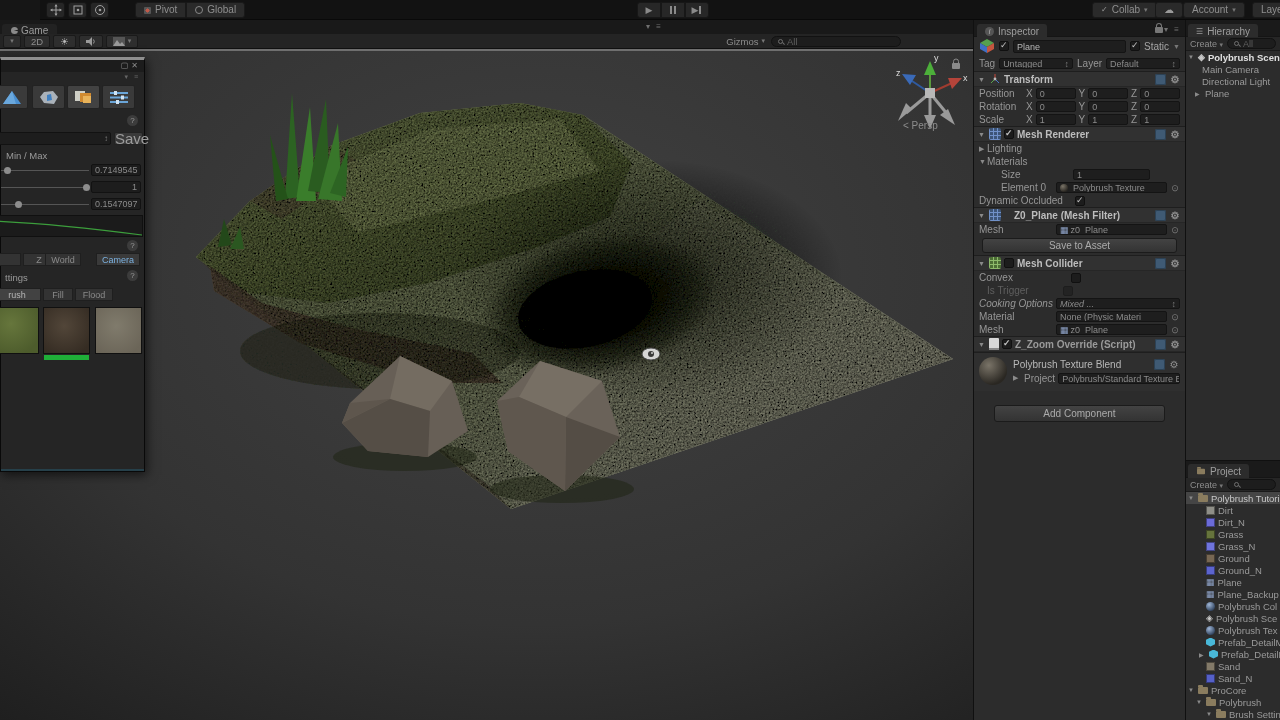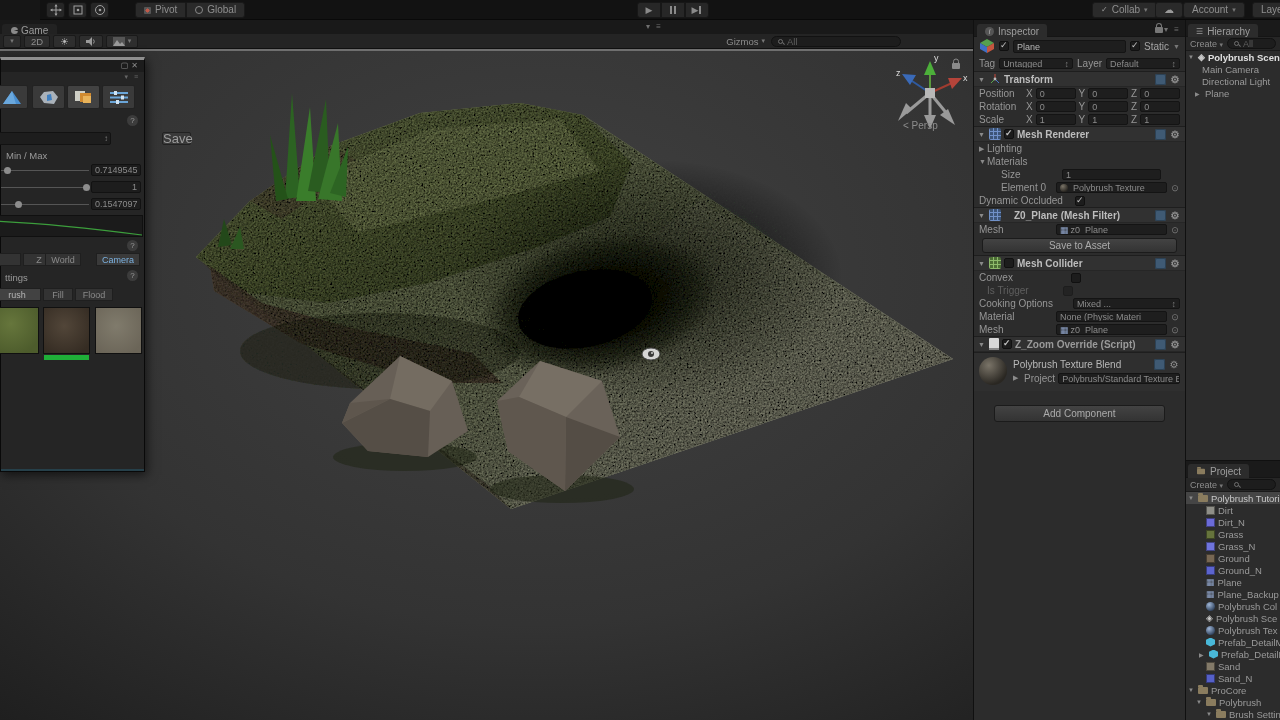--- a/index.html
+++ b/index.html
@@ -35,21 +35,21 @@
   #viewport { position:absolute; left:0; top:29px; width:973px; height:691px; overflow:hidden; border-top:2px solid #6f6f6f; background:#2c2c2c; }
 
   
   #polybrush { position:absolute; left:0; top:57px; width:145px; height:415px; background:#252525; border:1px solid #090909; border-top:3px solid #8f8f8f; box-shadow:2px 3px 10px rgba(0,0,0,.6); }
   #pb-title { position:absolute; left:0; top:0; width:100%; height:12px; background:#1c1c1c; }
   #pb-title .btns { position:absolute; right:3px; top:1px; color:#8a8a8a; font-size:8px; letter-spacing:3px; }
   #pb-menu { position:absolute; right:4px; top:13px; color:#666; font-size:7px; letter-spacing:2px; }
   .pb-tool { position:absolute; top:25px; width:33px; height:24px; background:#3a3a3a; border:1px solid #222; border-radius:2px; display:flex; align-items:center; justify-content:center; }
   .help { position:absolute; width:11px; height:11px; border-radius:50%; background:#3c3c3c; color:#9a9a9a; font-size:8px; text-align:center; line-height:11px; }
   .pb-fld { background:#1d1d1d; border:1px solid #121212; border-radius:2px; color:#8b8b8b; font-size:9px; }
-  .pb-btn { background:#3a3a3a; border:1px solid #222; border-radius:2px; color:#9c9c9c; font-size:13px; text-align:center;margin-left:48px; }
+  .pb-btn { background:#3a3a3a; border:1px solid #222; border-radius:2px; color:#9c9c9c; font-size:15px; text-align:center; }
   .slider-track { position:absolute; height:1px; background:#555; }
   .slider-knob { position:absolute; width:7px; height:7px; border-radius:50%; background:#8d8d8d; top:-3px; }
   .pb-val { position:absolute; width:50px; height:12px; text-align:right; padding:0 3px; line-height:11px; }
   .seg { position:absolute; height:13px; background:#333; border:1px solid #1f1f1f; color:#8a8a8a; font-size:9px; text-align:center; line-height:12px; }
   .swatch { position:absolute; top:247px; width:47px; height:47px; border:1px solid #101010; }
 
   
   .panel { position:absolute; background:#2c2c2c; }
   .ptabstrip { position:absolute; left:0; top:0; width:100%; height:17px; background:#1a1a1a; border-bottom:1px solid #151515; }
   .ptab { display:inline-flex; align-items:center; gap:4px; height:16px; margin-top:1px; padding:0 8px; font-size:10px; color:#9e9e9e; background:#2c2c2c; border-radius:3px 3px 0 0; }
@@ -493,21 +493,21 @@
           <span class="gear">⚙</span>
       </div>
       <div class="irow">
           <span class="tri">▶</span>
           <span>Lighting</span>
         </div>
       <div class="irow">
           <span class="tri">▼</span>
           <span>Materials</span>
         </div>
-      <div class="irow" style="gap:9px;">
+      <div class="irow" style="gap:20px;">
         <span class="lbl" style="width:74px;padding-left:22px;">Size</span>
         <span class="fld">1</span>
           <span class="picker"> </span>
       </div>
       <div class="irow" style="gap:3px;">
         <span class="lbl" style="width:74px;padding-left:22px;">Element 0</span>
         <span class="fld" style="display:flex;align-items:center;gap:5px;">
           <span class="sphere" style="width:8px;height:8px;"></span>
           <span>Polybrush Texture</span>
         </span>
@@ -544,21 +544,21 @@
           <span class="gear">⚙</span>
       </div>
       <div class="irow" style="gap:4px;">
           <span class="lbl" style="width:88px;">Convex</span>
           <span class="cb"></span>
         </div>
       <div class="irow dim" style="gap:4px;">
           <span class="lbl" style="width:80px;padding-left:8px;">Is Trigger</span>
           <span class="cb" style="opacity:.5;"></span>
         </div>
-      <div class="irow" style="gap:20px;">
+      <div class="irow" style="gap:3px;font-style:italic;">
         <span class="lbl" style="width:74px;">Cooking Options</span>
         <span class="fld"><span>Mixed ...</span><span style="float:right;color:#777;">↕</span></span>
       </div>
       <div class="irow" style="gap:3px;">
         <span class="lbl" style="width:74px;">Material</span>
         <span class="fld">None (Physic Materi</span>
         <span class="picker">⊙</span>
       </div>
       <div class="irow" style="gap:3px;">
         <span class="lbl" style="width:74px;">Mesh</span>

